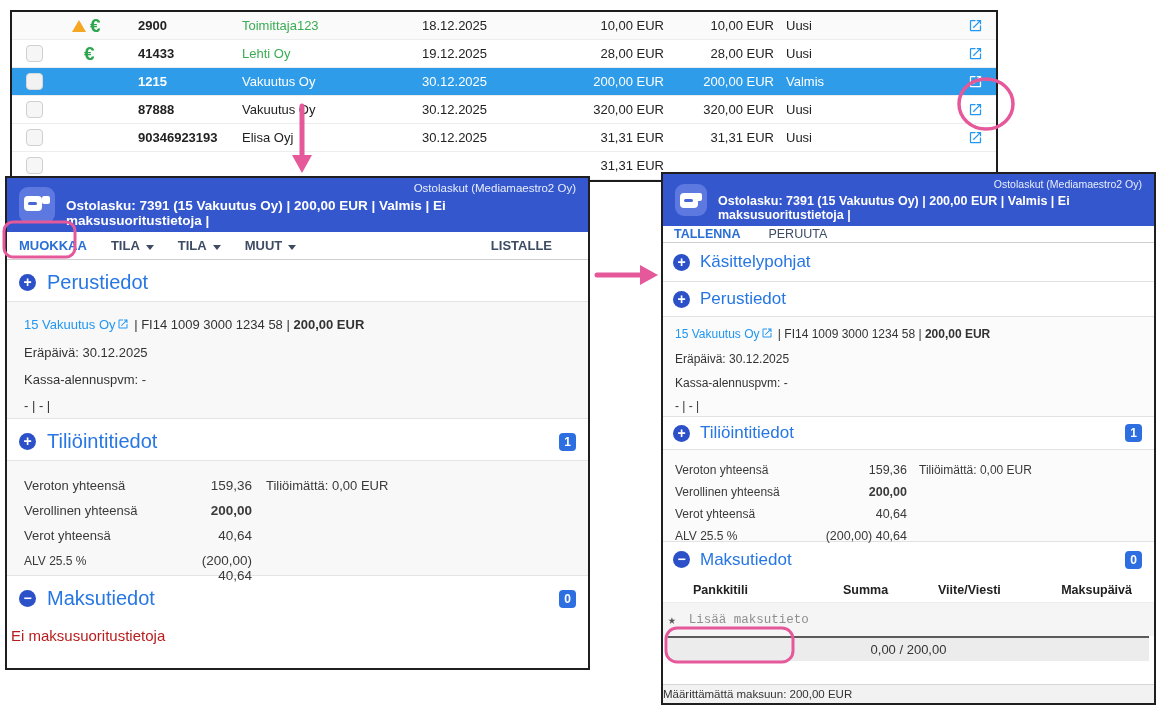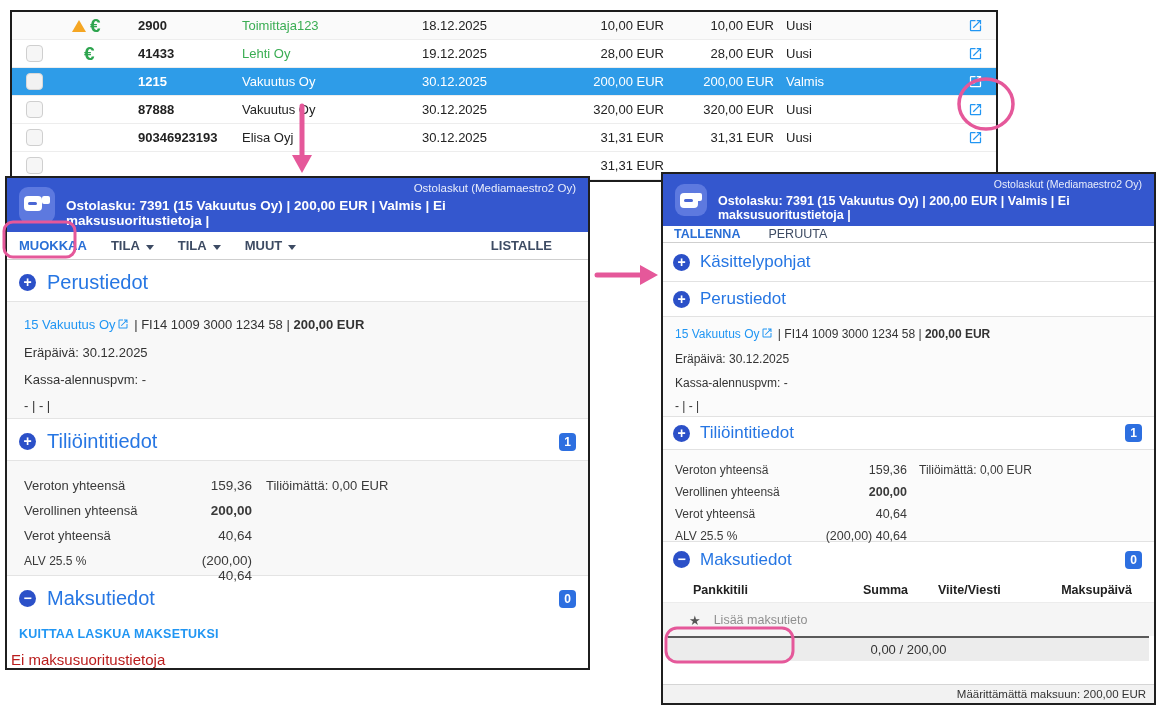--- a/index.html
+++ b/index.html
@@ -98,28 +98,28 @@
   .sec-maksu { height:35px; }
   .pr-fin { height:92px; padding:13px 10px 0 12px; font-size:12px; color:#3a3a3a; background:#fbfbfb; border-bottom:1px solid #e2e2e2; }
   .pr-fin .fin-row { margin-bottom:8px; }
   .pr-fin .fin-label { width:150px; }
   .pr-fin .fin-value { width:82px; font-size:12.5px; }
   .pr-fin .fin-extra { margin-left:12px; }
   .pr-approve { height:28px; display:flex; align-items:center; gap:10px; padding-left:11px; font-size:12px; color:#444; }
   .cbx-sm { width:15px; height:15px; border:1.5px solid #c2c2c2; border-radius:3px; background:#fff; }
   .pay-head { height:25px; display:flex; align-items:center; font-size:12.5px; font-weight:bold; color:#222; padding:0 22px 0 30px; }
   .ph-bank { flex:0 0 150px; }
-  .ph-sum { flex:0 0 85px; text-align:center; }
+  .ph-sum { flex:0 0 85px; text-align:left; }
   .ph-ref { flex:1; padding-left:10px; }
   .ph-date { text-align:right; }
-  .pay-add { height:34px; background:#f5f5f5; display:flex; align-items:center; padding-left:26px; border-top:1px solid #ececec; }
+  .pay-add { height:34px; background:#f5f5f5; display:flex; align-items:center; padding-left:5px; border-top:1px solid #ececec;font-family:Liberation Mono, monospace; }
   .star-ic::before { content:"★"; color:#555; font-size:13px; }
   .pay-add-label { margin-left:13px; font-size:12.5px; color:#8f8f8f; }
   .pay-total { height:25px; margin:0 5px; background:#ececec; border-top:2px solid #5a5a5a; display:flex; align-items:center; justify-content:center; font-size:13px; color:#333; }
-  .pr-bottom { margin-top:auto; height:19px; background:#f2f2f2; border-top:1px solid #d5d5d5; display:flex; align-items:center; justify-content:flex-end; padding-right:8px; font-size:11.5px; color:#333; }
+  .pr-bottom { margin-top:auto; height:19px; background:#f2f2f2; border-top:1px solid #d5d5d5; display:flex; align-items:center; justify-content:flex-start; padding-right:8px; font-size:11.5px; color:#333; }
 
   
   .anno { left:0; top:0; width:1158px; height:707px; z-index:10; pointer-events:none; }
 </style>
 </head>
 <body>
 
 <div class="abs invoice-table">
 
   <div class="t-row alt">
@@ -288,21 +288,20 @@
       <span class="fin-label alv">ALV 25.5 %</span>
       <span class="fin-value">(200,00) 40,64</span>
     </div>
   </div>
 
   <div class="sec-title">
     <span class="circle-ic minus"></span>
     <span>Maksutiedot</span>
     <span class="badge">0</span>
   </div>
-  <div class="pl-kuittaa link-blue">KUITTAA LASKUA MAKSETUKSI</div>
   <div class="pl-empty">Ei maksusuoritustietoja</div>
 </div>
 
 <div class="abs panel panel-right">
   <div class="p-header">
     <div class="app-ic">
         <span class="env"></span>
         <span class="tab"></span>
       </div>
     <div>

